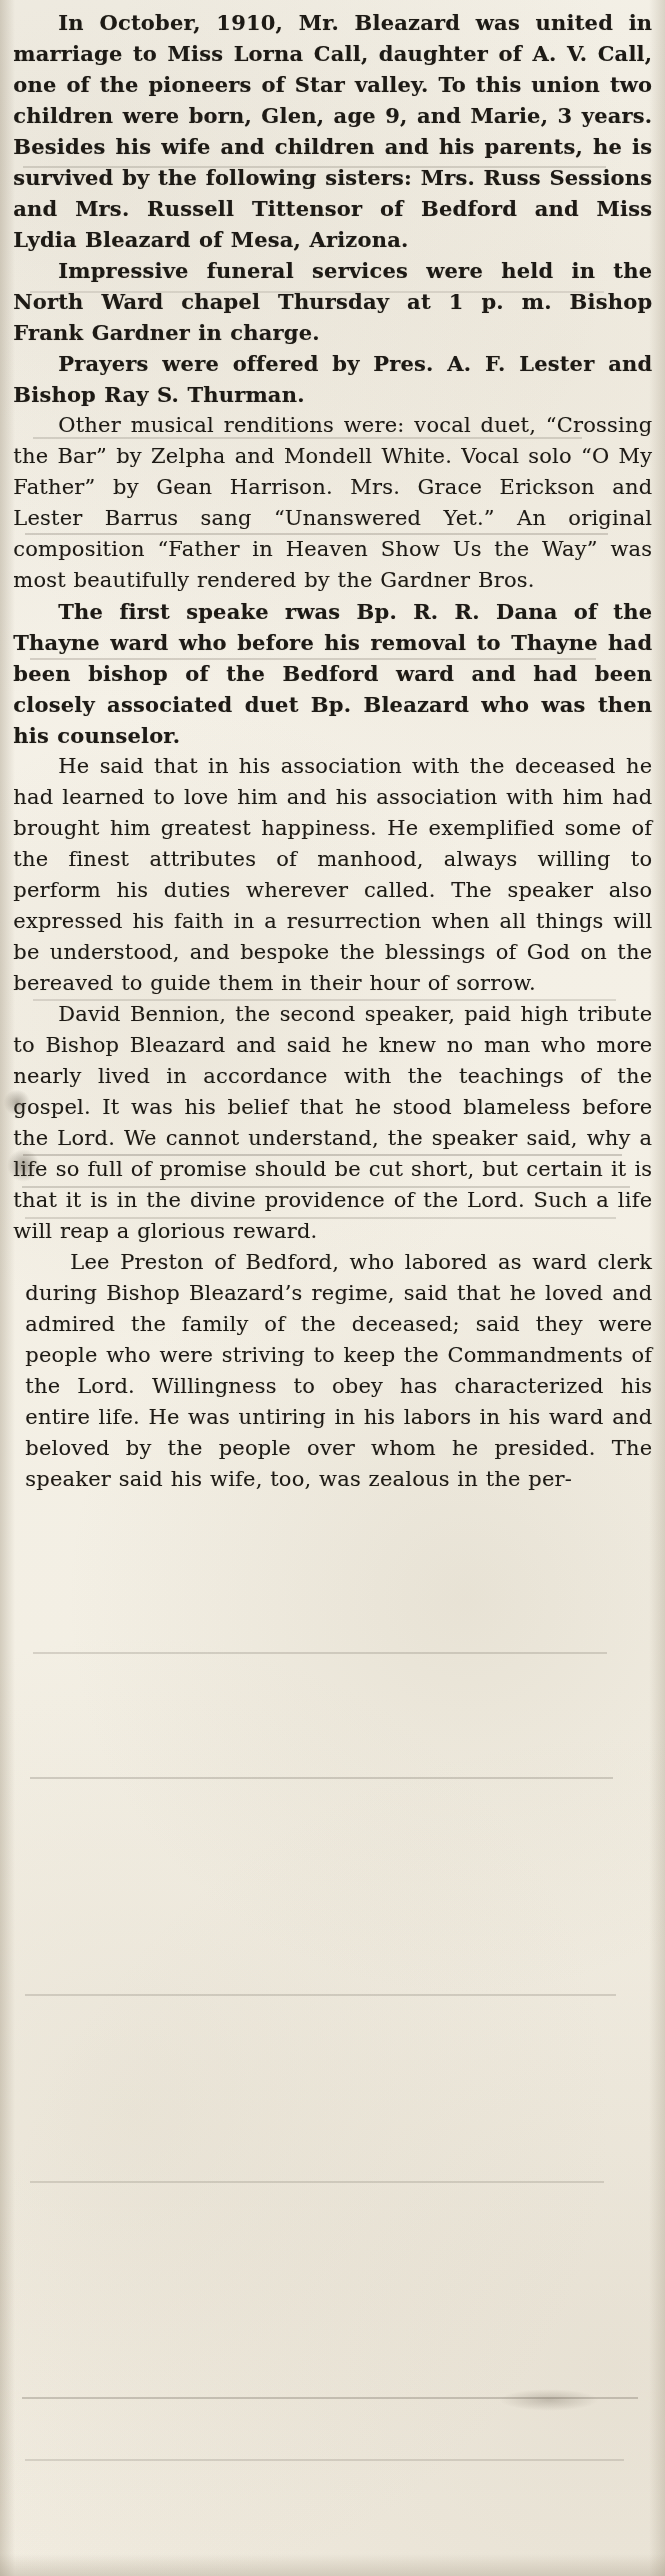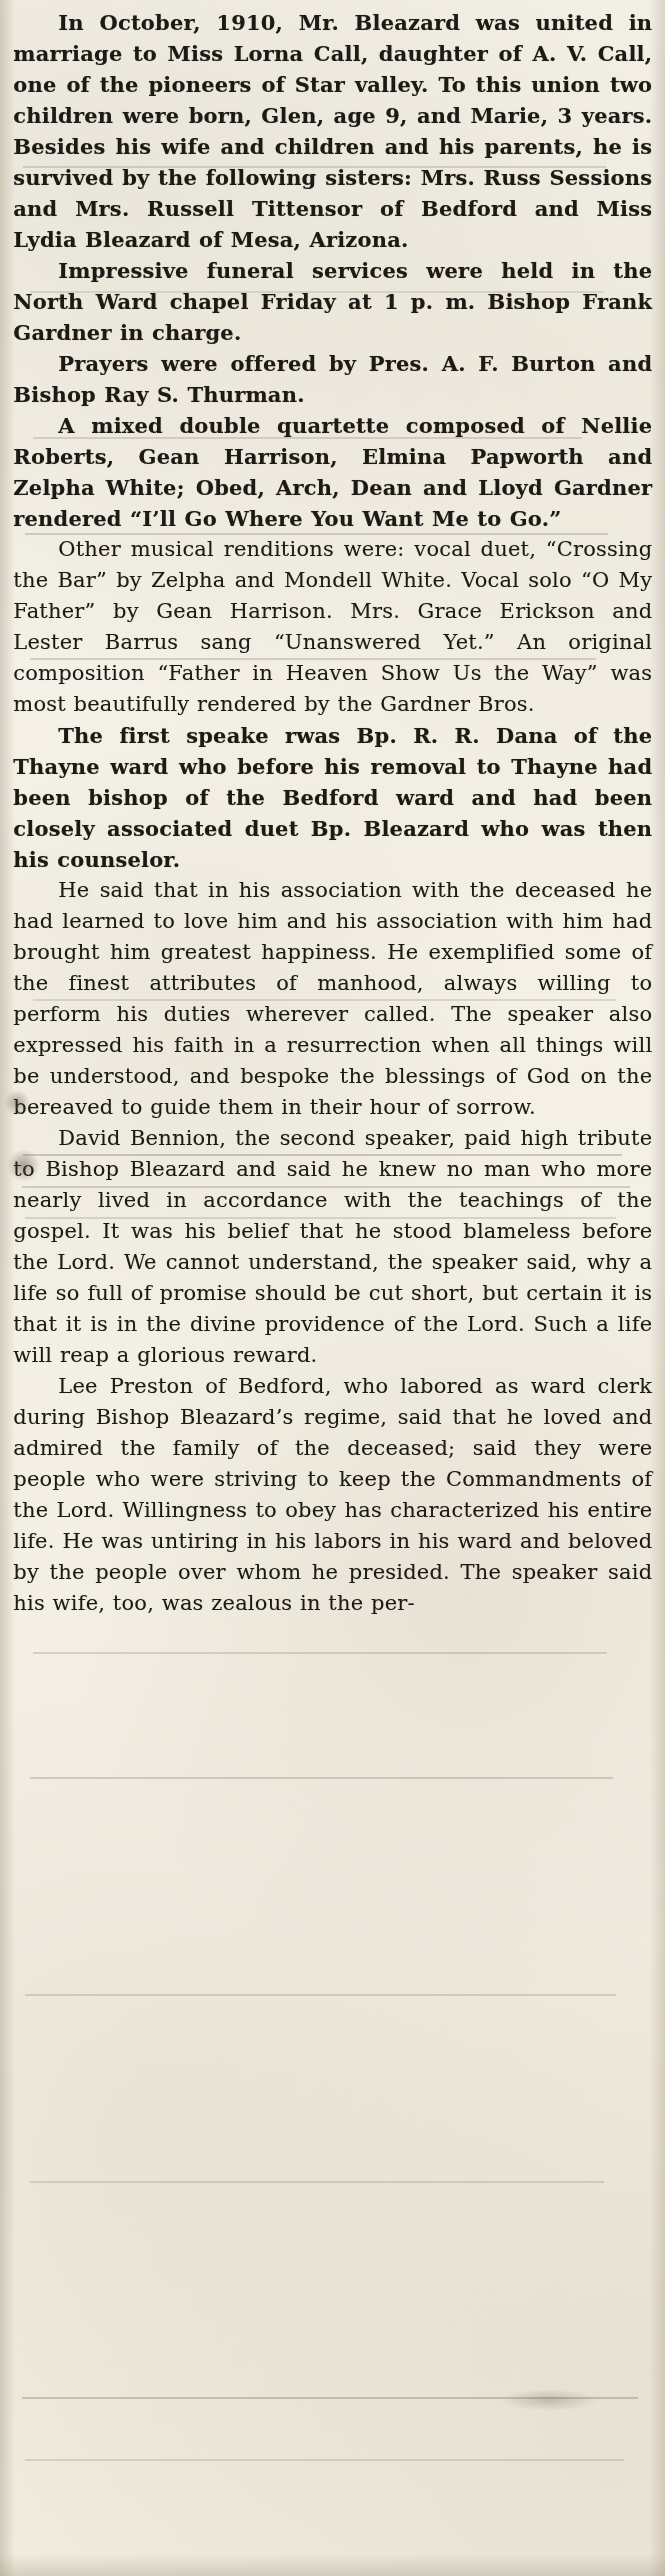--- a/index.html
+++ b/index.html
@@ -50,21 +50,21 @@
     text-align: justify;
     font-weight: 700;
     font-family: "DejaVu Serif", "Liberation Serif", serif;
     text-shadow: 0 0 0.8px rgba(40,35,28,0.35);
     -webkit-font-smoothing: none;
   }
   .para.light {
     font-weight: 400;
     text-shadow: 0 0 0.8px rgba(60,54,44,0.30);
   }
-  .para:last-child { margin-bottom: 0; }
+  .para:last-child { margin-bottom: 0; margin-left: 12px; }
 
   
   .scanline {
     position: absolute;
     height: 1.7px;
     background: rgba(60,52,40,0.55);
     pointer-events: none;
   }
   .smudge {
     position: absolute;
@@ -77,23 +77,22 @@
   }
 </style>
 </head>
 <body>
 
 <div id="page">
   <div id="paper-texture"></div>
 
   <div id="column">
     <p class="para">In October, 1910, Mr. Bleazard was united in marriage to Miss Lorna Call, daughter of A. V. Call, one of the pioneers of Star valley. To this union two children were born, Glen, age 9, and Marie, 3 years. Besides his wife and children and his parents, he is survived by the following sisters: Mrs. Russ Sessions and Mrs. Russell Tittensor of Bedford and Miss Lydia Bleazard of Mesa, Arizona.</p>
-    <p class="para">Impressive funeral services were held in the North Ward chapel Friday at 1 p. m. Bishop Frank Gardner in charge.</p>
-    <p class="para">Prayers were offered by Pres. A. F. Burton and Bishop Ray S. Thurman.</p>
-    <p class="para">A mixed double quartette composed of Nellie Roberts, Gean Harrison, Elmina Papworth and Zelpha White; Obed, Arch, Dean and Lloyd Gardner rendered “I’ll Go Where You Want Me to Go.”</p>
+    <p class="para">Impressive funeral services were held in the North Ward chapel Thursday at 1 p. m. Bishop Frank Gardner in charge.</p>
+    <p class="para">Prayers were offered by Pres. A. F. Lester and Bishop Ray S. Thurman.</p>
     <p class="para light">Other musical renditions were: vocal duet, “Crossing the Bar” by Zelpha and Mondell White. Vocal solo “O My Father” by Gean Harrison. Mrs. Grace Erickson and Lester Barrus sang “Unanswered Yet.” An original composition “Father in Heaven Show Us the Way” was most beautifully rendered by the Gardner Bros.</p>
     <p class="para">The first speake rwas Bp. R. R. Dana of the Thayne ward who before his removal to Thayne had been bishop of the Bedford ward and had been closely associated duet Bp. Bleazard who was then his counselor.</p>
     <p class="para light">He said that in his association with the deceased he had learned to love him and his association with him had brought him greatest happiness. He exemplified some of the finest attributes of manhood, always willing to perform his duties wherever called. The speaker also expressed his faith in a resurrection when all things will be understood, and bespoke the blessings of God on the bereaved to guide them in their hour of sorrow.</p>
     <p class="para light">David Bennion, the second speaker, paid high tribute to Bishop Bleazard and said he knew no man who more nearly lived in accordance with the teachings of the gospel. It was his belief that he stood blameless before the Lord. We cannot understand, the speaker said, why a life so full of promise should be cut short, but certain it is that it is in the divine providence of the Lord. Such a life will reap a glorious reward.</p>
     <p class="para light">Lee Preston of Bedford, who labored as ward clerk during Bishop Bleazard’s regime, said that he loved and admired the family of the deceased; said they were people who were striving to keep the Commandments of the Lord. Willingness to obey has characterized his entire life. He was untiring in his labors in his ward and beloved by the people over whom he presided. The speaker said his wife, too, was zealous in the per-</p>
   </div>
 
   <div class="scanline" style="left:23px; top:166px; width:583px; opacity:0.30;"></div>
   <div class="scanline" style="left:30px; top:291px; width:574px; opacity:0.22;"></div>
   <div class="scanline" style="left:33px; top:437px; width:549px; opacity:0.30;"></div>

